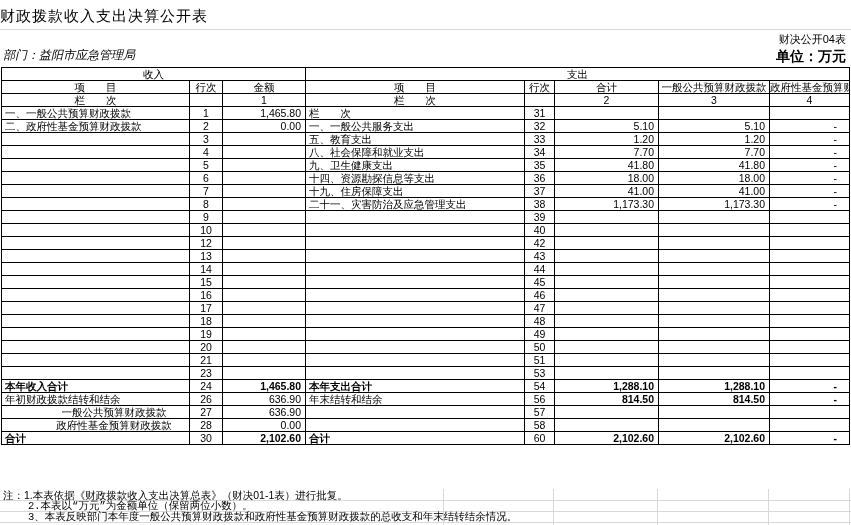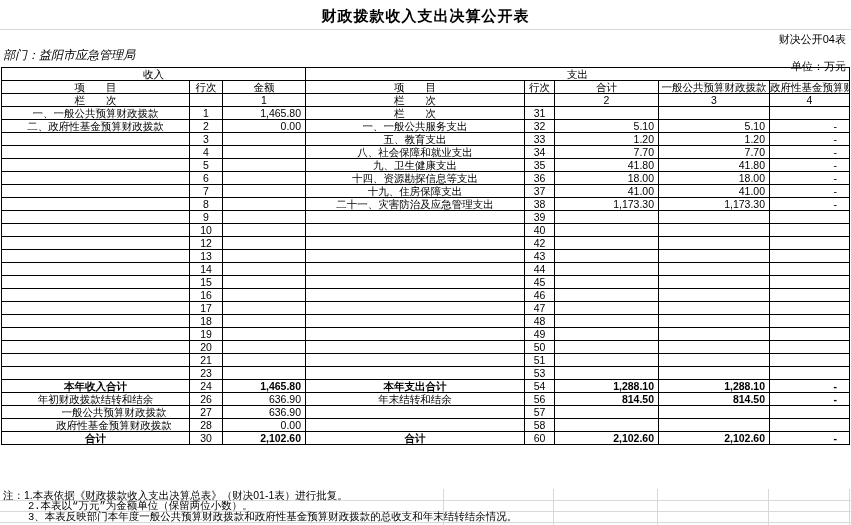--- a/index.html
+++ b/index.html
@@ -1,34 +1,34 @@
 <!DOCTYPE html>
 <html><head>
 <meta charset="utf-8">
 <style>
   * { margin:0; padding:0; box-sizing:border-box; }
   html,body { width:851px; height:525px; background:#fff; overflow:hidden; }
   body { font-family:"Liberation Sans","DejaVu Sans",sans-serif; color:#000; position:relative; }
 
-  .page-title { position:absolute; top:7px; left:0; width:851px; text-align:center;
-                font-size:15px; font-weight:bold; letter-spacing:1px; }
+  .page-title { position:absolute; top:7px; left:0; width:851px; text-align:left;
+                font-size:15px; font-weight:normal; letter-spacing:1px; }
   .gridline-h { position:absolute; left:0; width:851px; height:1px; background:#d9d9d9; }
   .gridline-v { position:absolute; width:1px; background:#d9d9d9; }
   .table-code { position:absolute; top:32px; right:5px; font-size:11px; }
   .dept-line  { position:absolute; top:47px; left:3px;  font-size:12px;font-style:italic; }
-  .unit-line  { position:absolute; top:59px; right:5px; font-size:11px; }
+  .unit-line  { position:absolute; top:48px; right:5px; font-size:14px;font-weight:bold; }
 
   table.main { position:absolute; top:67px; left:1px; width:849px;
                border-collapse:collapse; table-layout:fixed; font-size:10.5px;padding-left:29px; }
   table.main th, table.main td { border:1px solid #000; overflow:hidden;
                white-space:nowrap; font-weight:normal; line-height:12px; }
   table.main th { height:13px; text-align:center; }
   th.h2 { height:28px; white-space:normal; line-height:12px; }
   td { height:12px; }
-  td.item { text-align:center; padding:0 3px; }
+  td.item { text-align:left; padding:0 3px; }
   td.no   { text-align:center; }
   td.amt  { text-align:right; padding:0 4px; }
   td.dash { padding-right:12px; }
   .c { text-align:center; }
   .b { font-weight:bold !important; }
   .ind { text-align:center !important; padding-left:40px !important; }
 
   .notes { position:absolute; top:490px; left:3px; width:845px; font-size:10.5px; }
   .note-line { line-height:11px; height:11px; white-space:nowrap; }
   .note-line.indent { padding-left:25px;font-family:Liberation Mono, monospace; }

